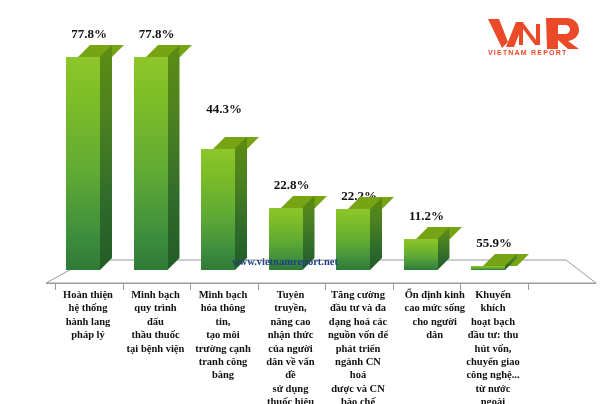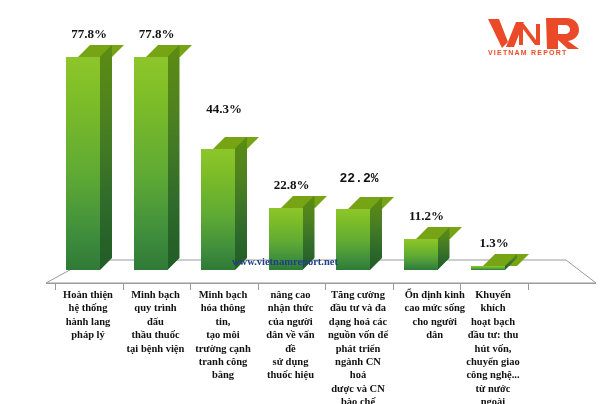--- a/index.html
+++ b/index.html
@@ -158,33 +158,33 @@
           <div class="bar-top-skew" style="left: 12px; top: 0px; width: 34px; height: 12px;"></div>
           <div class="bar-side" style="left: 34px; top: 0px; width: 12px; height: 74.472px; clip-path: polygon(0px 12px, 100% 0px, 100% 62.472px, 0px 100%);"></div>
           <div class="bar-front" style="left: 0px; top: 12px; width: 34px; height: 62.472px;"></div>
         </div>
         <div class="value-label" style="left: 251.5px; top: 176.528px; width: 80px;">22.8%</div>
         <div class="bar" style="left: 336px; top: 197.172px; width: 46px; height: 72.828px; z-index: 16;">
           <div class="bar-top-skew" style="left: 12px; top: 0px; width: 34px; height: 12px;"></div>
           <div class="bar-side" style="left: 34px; top: 0px; width: 12px; height: 72.828px; clip-path: polygon(0px 12px, 100% 0px, 100% 60.828px, 0px 100%);"></div>
           <div class="bar-front" style="left: 0px; top: 12px; width: 34px; height: 60.828px;"></div>
         </div>
-        <div class="value-label" style="left: 319px; top: 171px; width: 80px; font-family: Liberation Mono, monospace;">22.2%</div>
+        <div class="value-label" style="left: 319px; top: 188px; width: 80px;">22.2%</div>
         <div class="bar" style="left: 403.5px; top: 227.312px; width: 46px; height: 42.688px; z-index: 15;">
           <div class="bar-top-skew" style="left: 12px; top: 0px; width: 34px; height: 12px;"></div>
           <div class="bar-side" style="left: 34px; top: 0px; width: 12px; height: 42.688px; clip-path: polygon(0px 12px, 100% 0px, 100% 30.688px, 0px 100%);"></div>
           <div class="bar-front" style="left: 0px; top: 12px; width: 34px; height: 30.688px;"></div>
         </div>
         <div class="value-label" style="left: 386.5px; top: 208.312px; width: 80px;">11.2%</div>
         <div class="bar" style="left: 471px; top: 254px; width: 46px; height: 16px; z-index: 14;">
           <div class="bar-top-skew" style="left: 12px; top: 0px; width: 34px; height: 12px;"></div>
           <div class="bar-side" style="left: 34px; top: 0px; width: 12px; height: 16px; clip-path: polygon(0px 12px, 100% 0px, 100% 4px, 0px 100%);"></div>
           <div class="bar-front" style="left: 0px; top: 12px; width: 34px; height: 4px;"></div>
         </div>
-        <div class="value-label" style="left: 454px; top: 235px; width: 80px;">1.3%</div>
+        <div class="value-label" style="left: 454px; top: 235px; width: 80px;">55.9%</div>
       </div>
 
     <div class="axis-line" style="left:46px; top:283px; width:550px;"></div>
     <div id="ticks-layer">
         <div class="tick" style="left: 122.75px; top: 283px; height: 7px;"></div>
         <div class="tick" style="left: 190.25px; top: 283px; height: 7px;"></div>
         <div class="tick" style="left: 257.75px; top: 283px; height: 7px;"></div>
         <div class="tick" style="left: 325.25px; top: 283px; height: 7px;"></div>
         <div class="tick" style="left: 392.75px; top: 283px; height: 7px;"></div>
         <div class="tick" style="left: 460.25px; top: 283px; height: 7px;"></div>
@@ -210,20 +210,21 @@
       </div>
       <div class="cat-label" style="left: 192.25px; width: 61.5px;">
         <div>Minh bạch</div>
         <div>hóa thông tin,</div>
         <div>tạo môi</div>
         <div>trường cạnh</div>
         <div>tranh công</div>
         <div>bằng</div>
       </div>
       <div class="cat-label" style="left: 259.75px; width: 61.5px;">
+        <div>Tuyên truyền,</div>
         <div>nâng cao</div>
         <div>nhận thức</div>
         <div>của người</div>
         <div>dân về vấn đề</div>
         <div>sử dụng</div>
         <div>thuốc hiệu</div>
       </div>
       <div class="cat-label" style="left: 327.25px; width: 61.5px;">
         <div>Tăng cường</div>
         <div>đầu tư và đa</div>

